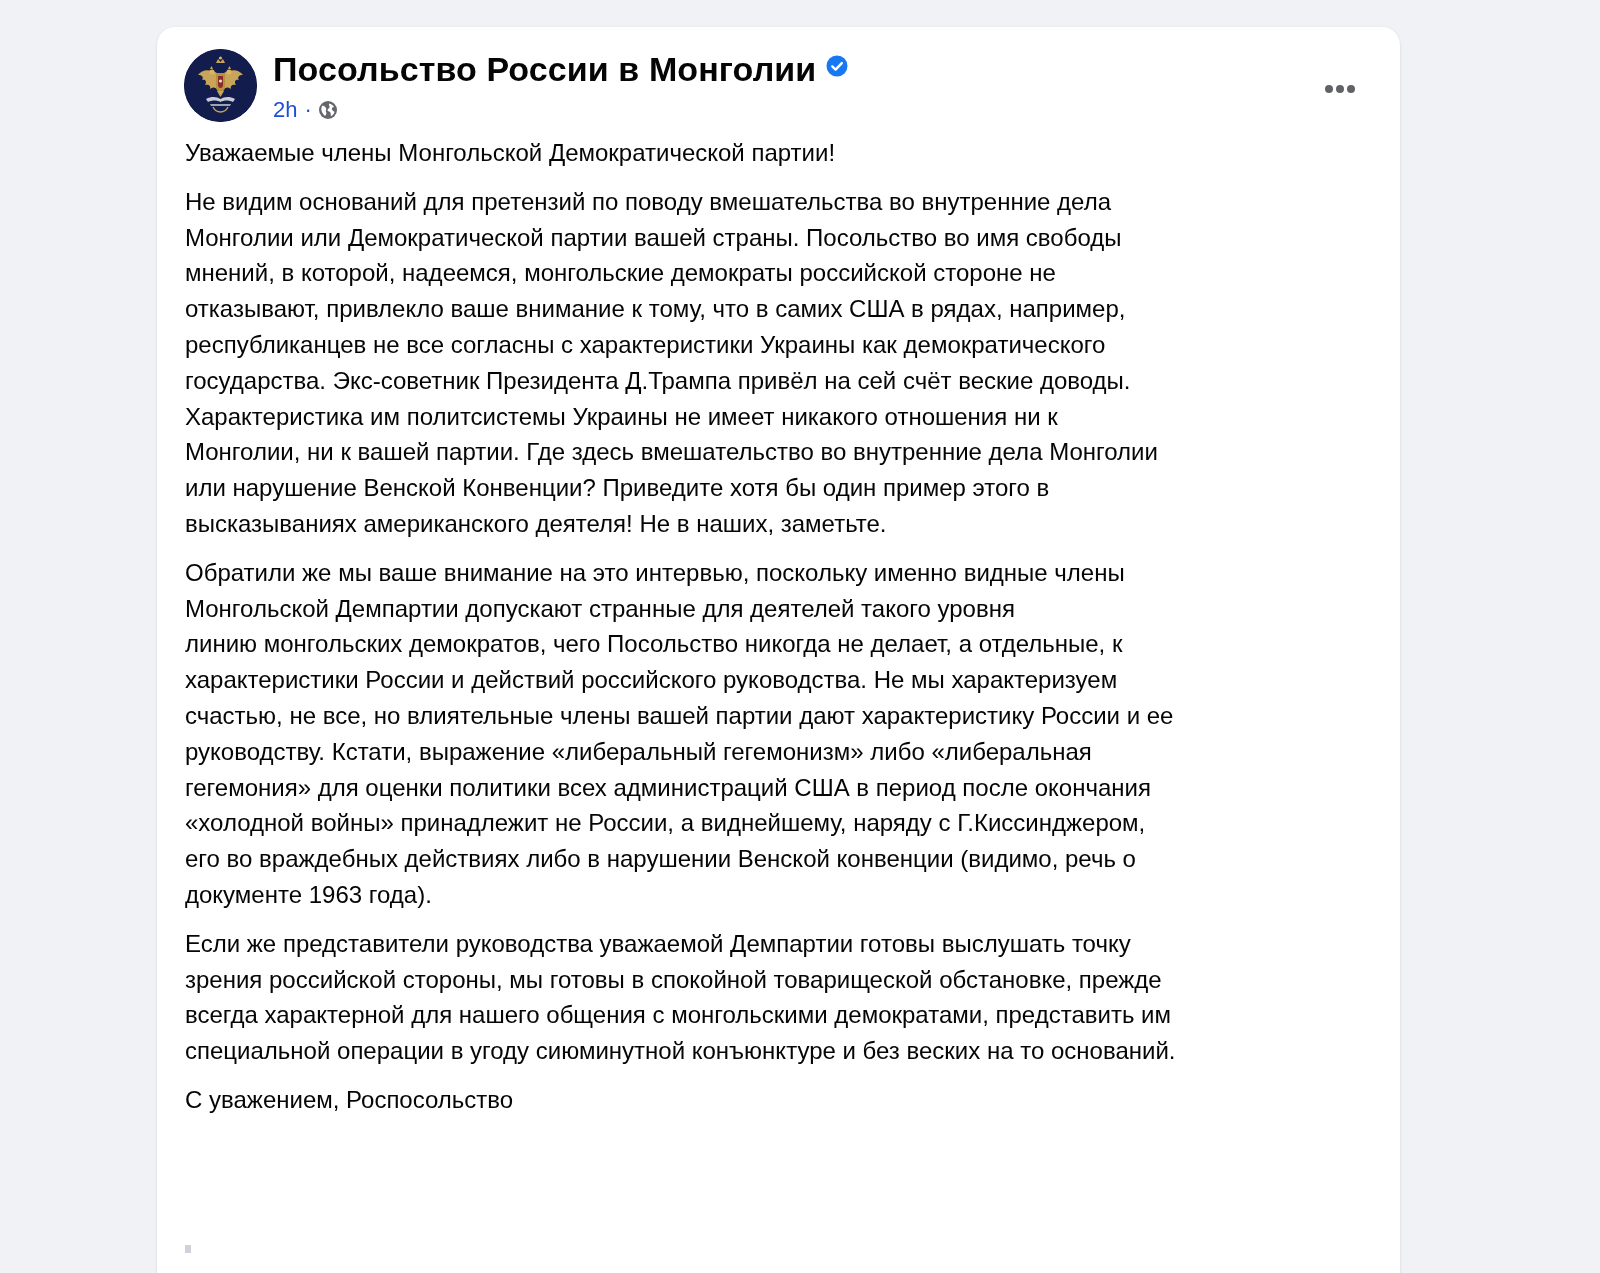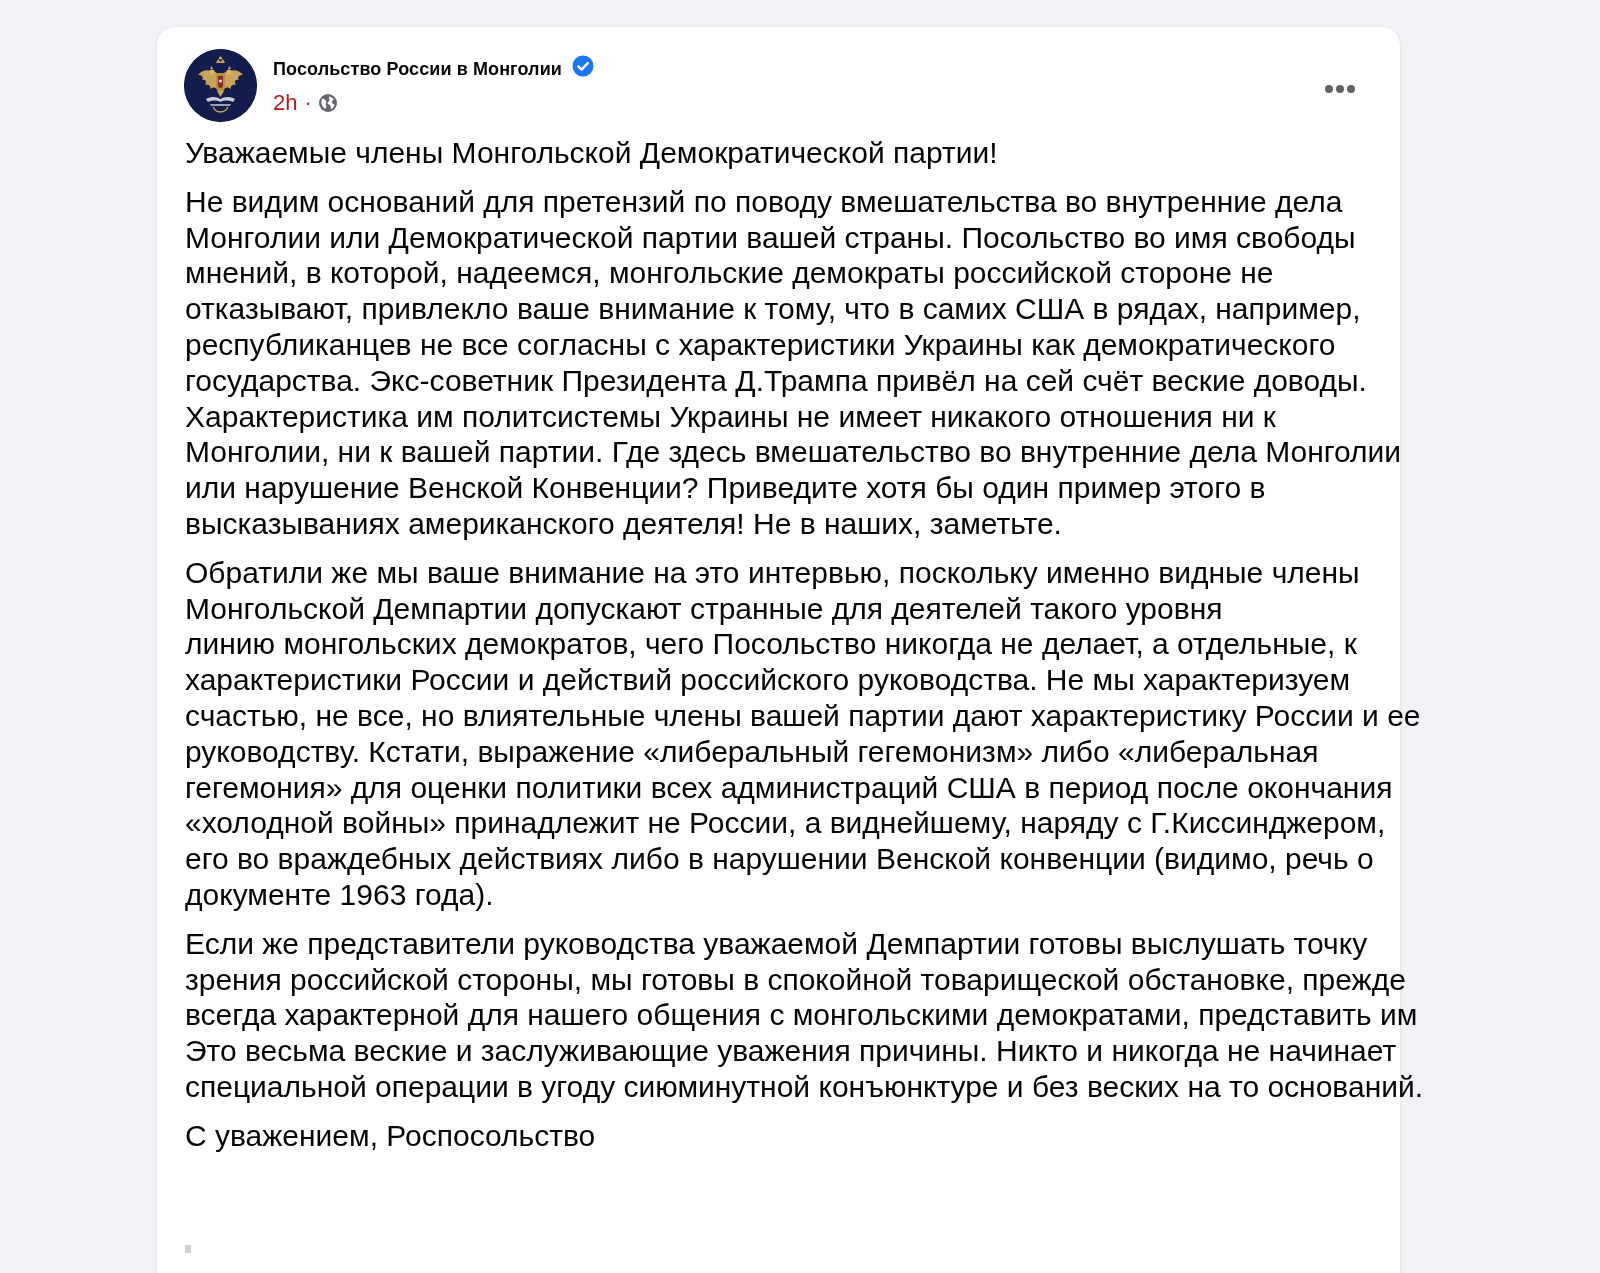--- a/index.html
+++ b/index.html
@@ -43,40 +43,40 @@
       position: absolute;
       left: 89px;
       top: 2px;
     }
     .author-row {
       display: flex;
       align-items: center;
       height: 36px;
     }
     .author-name {
-      font-size: 18px;
+      font-size: 34px;
       font-weight: bold;
       color: #050505;
       letter-spacing: 0.1px;
       white-space: nowrap;
     }
     .verified {
       margin-left: 10px;
       width: 22px;
       height: 22px;
       display: inline-block;
       margin-top: -6px;
     }
     .verified svg { width: 22px; height: 22px; display: block; }
     .meta-row {
       display: flex;
       align-items: center;
-      margin-top: 1px;
+      margin-top: 8px;
       height: 30px;
-      color: #b91c1c;
+      color: #1d4ed8;
       font-size: 22px;
     }
     .meta-dot { margin: 0 6px 0 7px; font-size: 22px; }
     .globe { width: 20px; height: 20px; display: inline-block; }
     .globe svg { width: 20px; height: 20px; display: block; }
     .more-button {
       position: absolute;
       right: 0;
       top: 26px;
       width: 40px;
@@ -92,21 +92,21 @@
       height: 8px;
       border-radius: 50%;
       background: #606266;
       display: block;
     }
     .body {
       position: absolute;
       left: 28px;
       top: 108px;
       width: 1185px;
-      font-size: 30px;
+      font-size: 24px;
       line-height: 35.8px;
       color: #050505;
     }
     .body p {
       margin-bottom: 13px;
       white-space: normal;
     }
     .body p .ln { display: block; white-space: nowrap; }
     .bottom-mark {
       position: absolute;
@@ -207,21 +207,20 @@
       <span class="ln">руководству. Кстати, выражение «либеральный гегемонизм» либо «либеральная</span>
       <span class="ln">гегемония» для оценки политики всех администраций США в период после окончания</span>
       <span class="ln">«холодной войны» принадлежит не России, а виднейшему, наряду с Г.Киссинджером,</span>
       <span class="ln">его во враждебных действиях либо в нарушении Венской конвенции (видимо, речь о</span>
       <span class="ln">документе 1963 года).</span>
     </p>
     <p>
       <span class="ln">Если же представители руководства уважаемой Демпартии готовы выслушать точку</span>
       <span class="ln">зрения российской стороны, мы готовы в спокойной товарищеской обстановке, прежде</span>
       <span class="ln">всегда характерной для нашего общения с монгольскими демократами, представить им</span>
-      <span class="ln">Это весьма веские и заслуживающие уважения причины. Никто и никогда не начинает</span>
       <span class="ln">специальной операции в угоду сиюминутной конъюнктуре и без веских на то оснований.</span>
     </p>
     <p>
       <span class="ln">С уважением, Роспосольство</span>
     </p>
   </div>
 
   <div class="bottom-mark"></div>
 </div>
 

